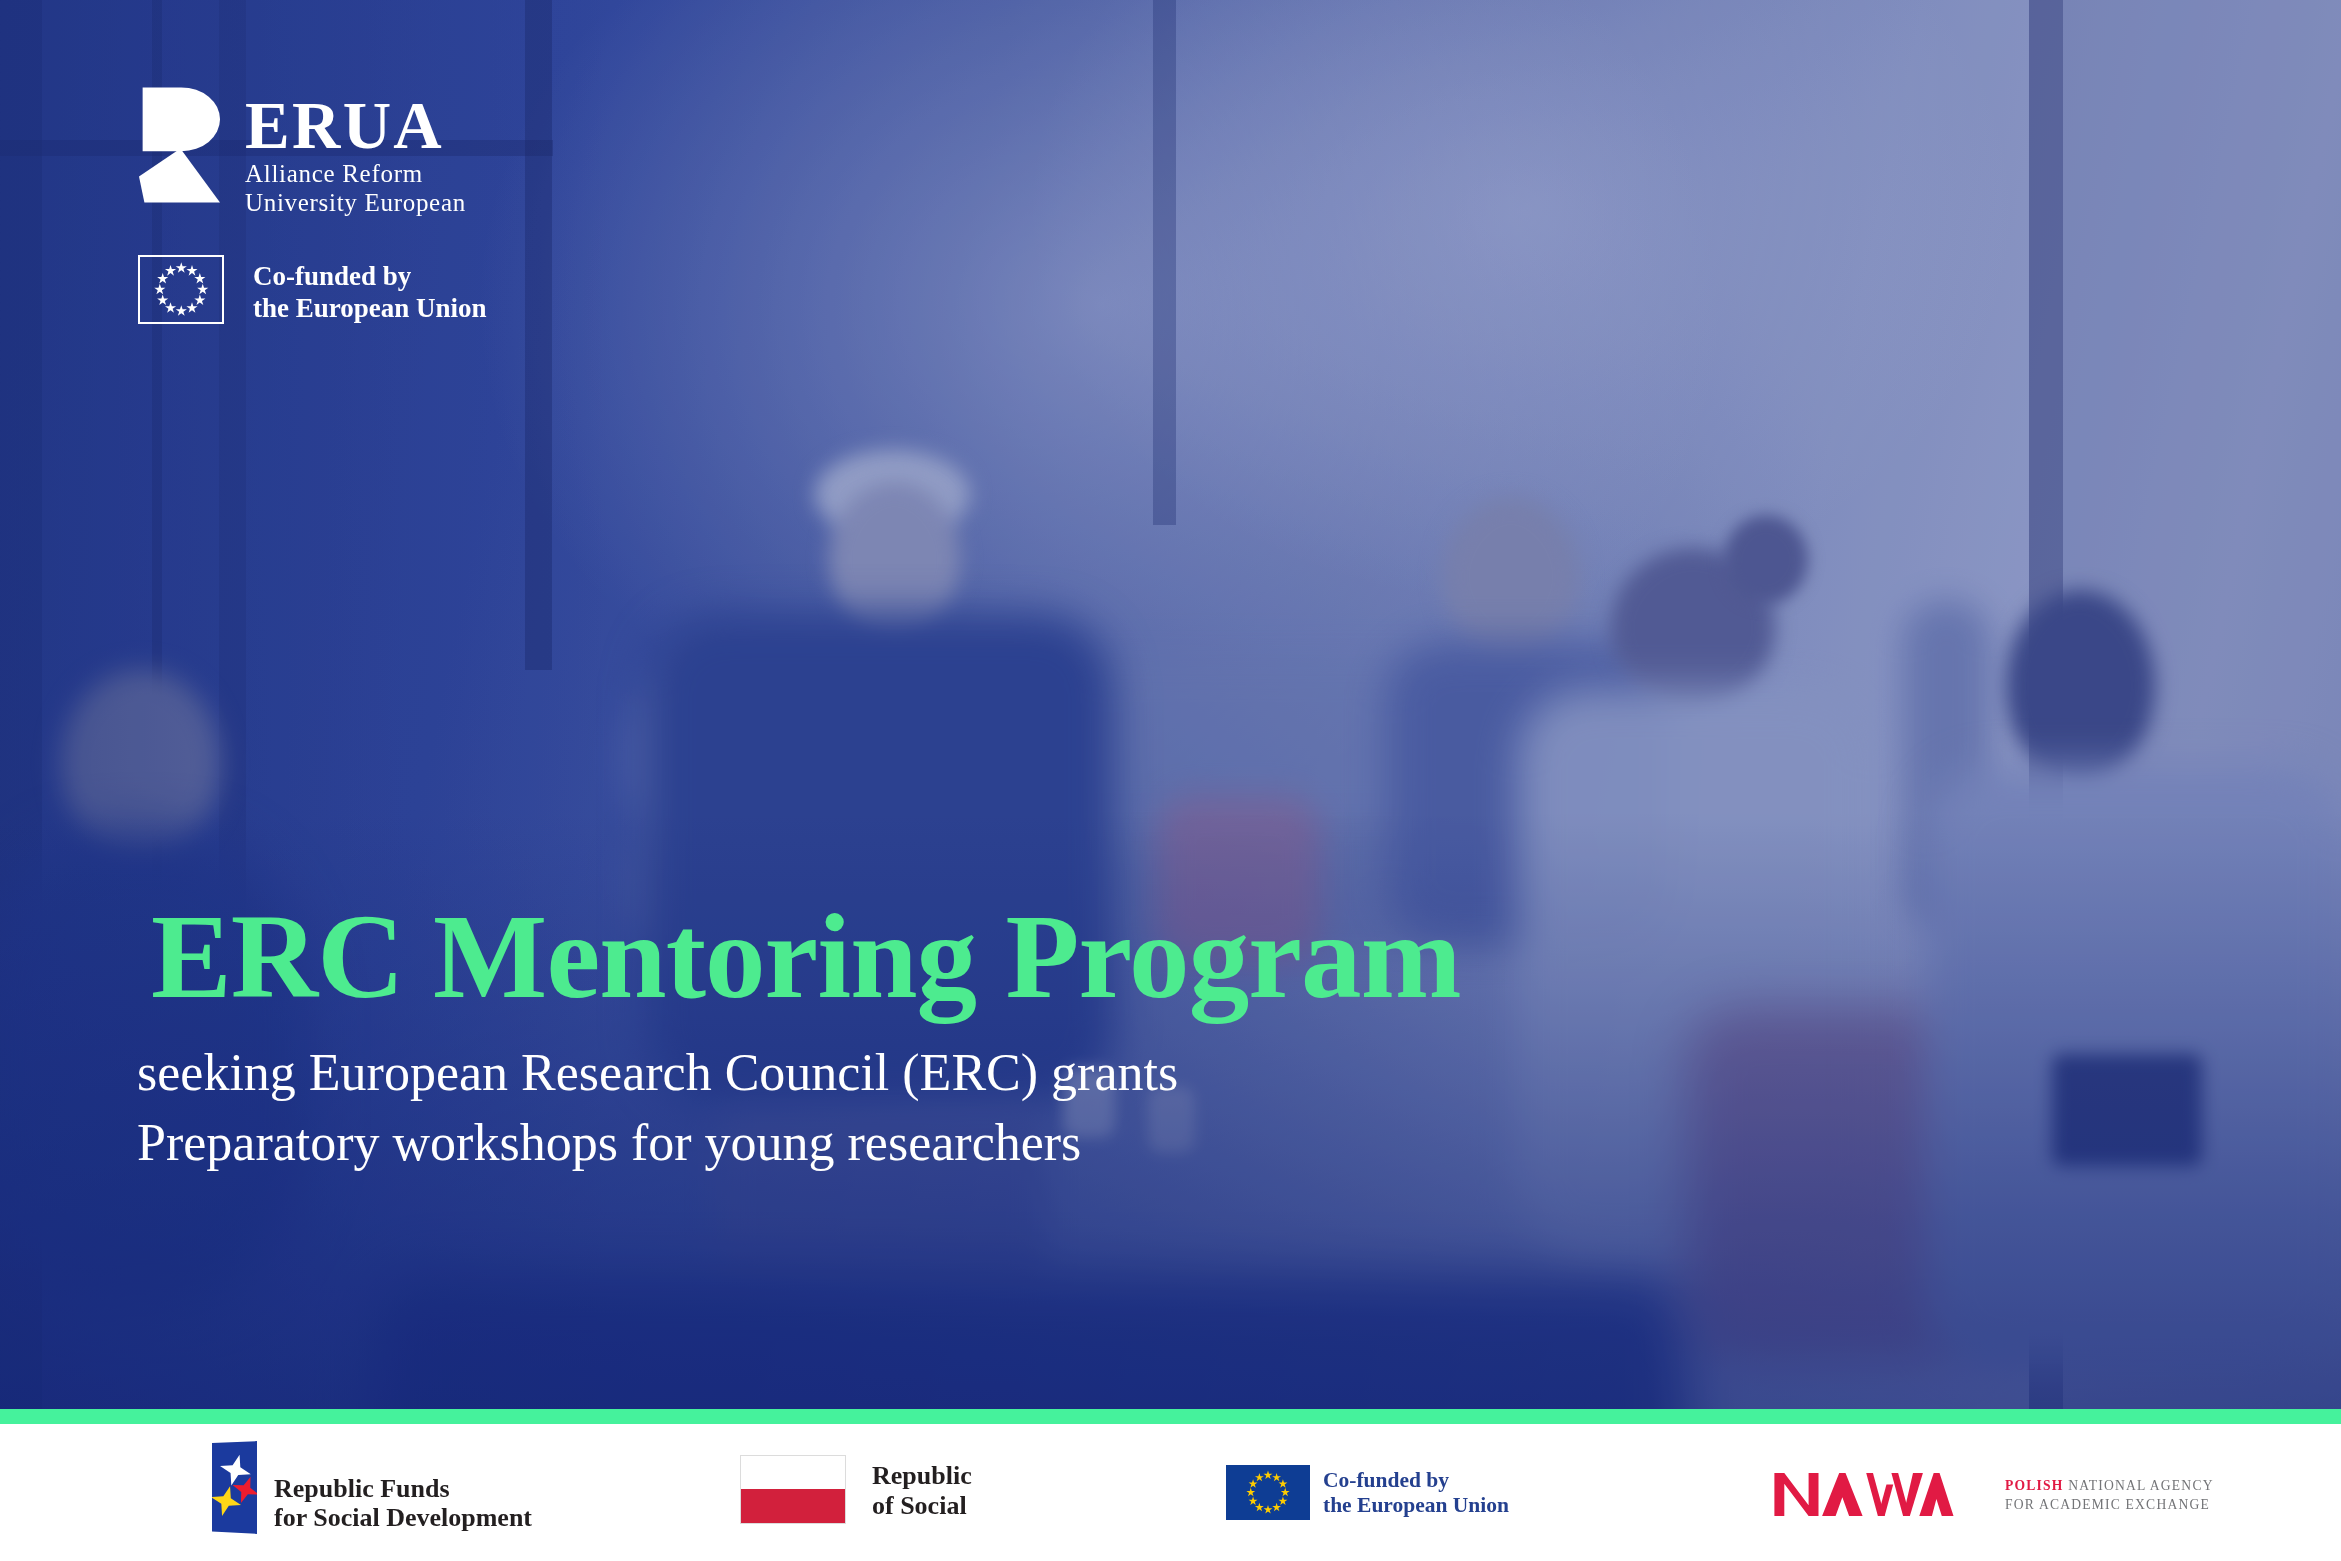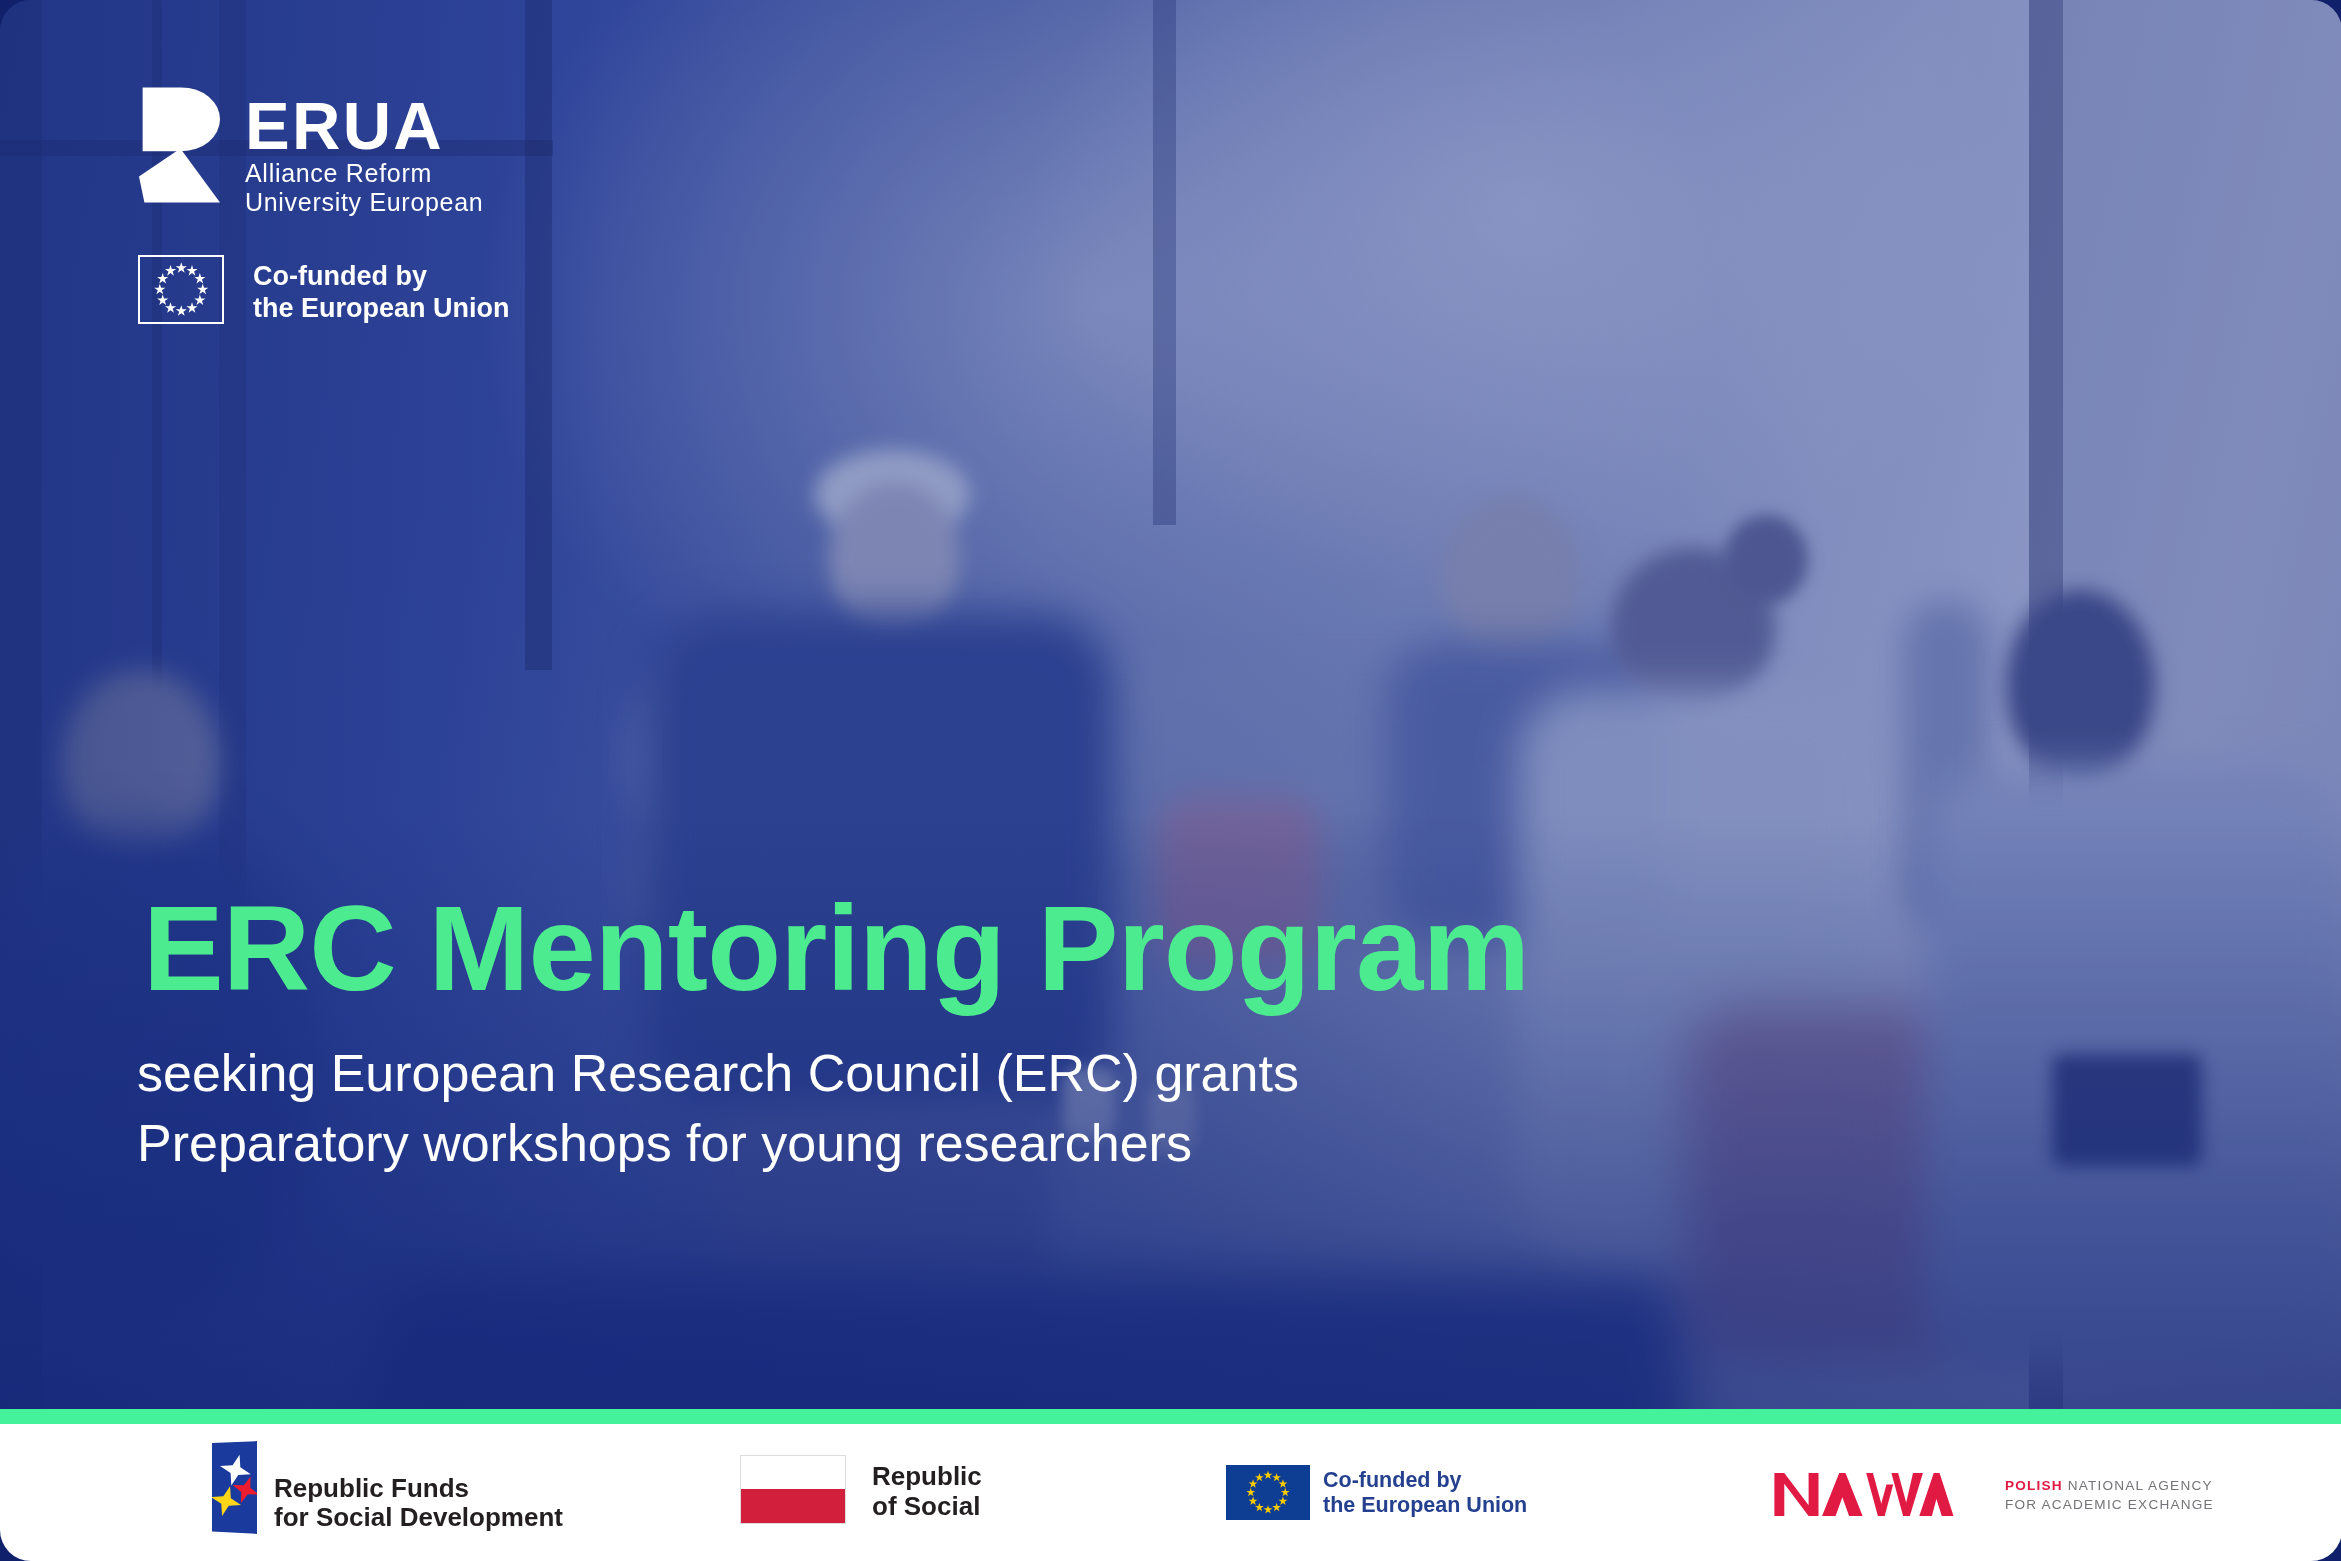--- a/index.html
+++ b/index.html
@@ -1,20 +1,19 @@
 <!DOCTYPE html>
 <html style="--white: #ffffff; --accent-green: #4deb8f; --stripe-green: #45f29c; --bg-blue: #31479d; --bg-blue-dark: #203a96; --bg-lavender: #a7aed2; --eu-flag-blue: #0e3d94; --eu-star-yellow: #ffcc00; --eu-text-blue: #24408f; --efsd-flag-blue: #1b3a9e; --efsd-star-yellow: #ffd617; --efsd-star-red: #ed1c2e; --poland-red: #d2203c; --nawa-red: #e11a44; --nawa-text-gray: #737477; --footer-text-dark: #231f20;font-size:7.5px"><head>
 <meta charset="utf-8">
 <style>
   html,body{margin:0;padding:0;background:#10206b;}
   #canvas{
     position:relative;width:2342px;height:1561px;overflow:hidden;
-    font-family:Liberation Sans, sans-serif;
+    font-family:Liberation Serif, serif;
     background:linear-gradient(102deg,#2b4095 0%,#31479d 22%,#42569f 38%,#6a79b1 55%,#939ec7 72%,#a9b0d3 88%,#9aa3c9 100%);
-    border-radius:31px;
   }
   .abs{position:absolute;}
   .blob{position:absolute;}
   .layer{position:absolute;inset:0;}
   .light-layer{
     background:
       radial-gradient(ellipse 890px 703px at 1101px 304px, rgba(188,194,223,.55), rgba(188,194,223,0) 70%),
       radial-gradient(ellipse 703px 562px at 1522px 211px, rgba(196,201,228,.45), rgba(196,201,228,0) 70%);
   }
   .dark-bottom{background:linear-gradient(180deg, rgba(18,38,120,0) 52%, rgba(16,34,115,.5) 78%, rgba(12,28,108,.78) 100%);}
@@ -122,21 +121,21 @@
         <polygon points="36.0,52.5 38.8,61.1 47.9,61.1 40.5,66.5 43.3,75.1 36.0,69.8 28.7,75.1 31.5,66.5 24.1,61.1 33.2,61.1" style="fill: rgb(255, 255, 255);"></polygon>
         <polygon points="42.2,29.5 45.0,38.1 54.1,38.1 46.7,43.5 49.5,52.1 42.2,46.8 34.8,52.1 37.6,43.5 30.3,38.1 39.4,38.1" style="fill: rgb(255, 255, 255);"></polygon>
         <polygon points="59.0,12.7 61.8,21.3 70.9,21.3 63.5,26.6 66.3,35.3 59.0,29.9 51.7,35.3 54.5,26.6 47.1,21.3 56.2,21.3" style="fill: rgb(255, 255, 255);"></polygon>
       </svg>
   </div>
   <div class="abs eu-badge-text">
     <div>Co-funded by</div>
     <div>the European Union</div>
   </div>
 
-  <h1 class="abs hero-title" style="margin:8px;">ERC Mentoring Program</h1>
+  <h1 class="abs hero-title" style="margin:16px;">ERC Mentoring Program</h1>
   <div class="abs hero-sub">
     <div>seeking European Research Council (ERC) grants</div>
     <div>Preparatory workshops for young researchers</div>
   </div>
 
   <div class="abs stripe"></div>
   <div class="abs footer"></div>
 
   <svg class="abs" style="left:212px;top:1441px;" width="45" height="93" viewBox="0 0 96 198" aria-hidden="true">
     <polygon points="0,4 96,0 96,198 0,193" fill="var(--efsd-flag-blue)"></polygon>

